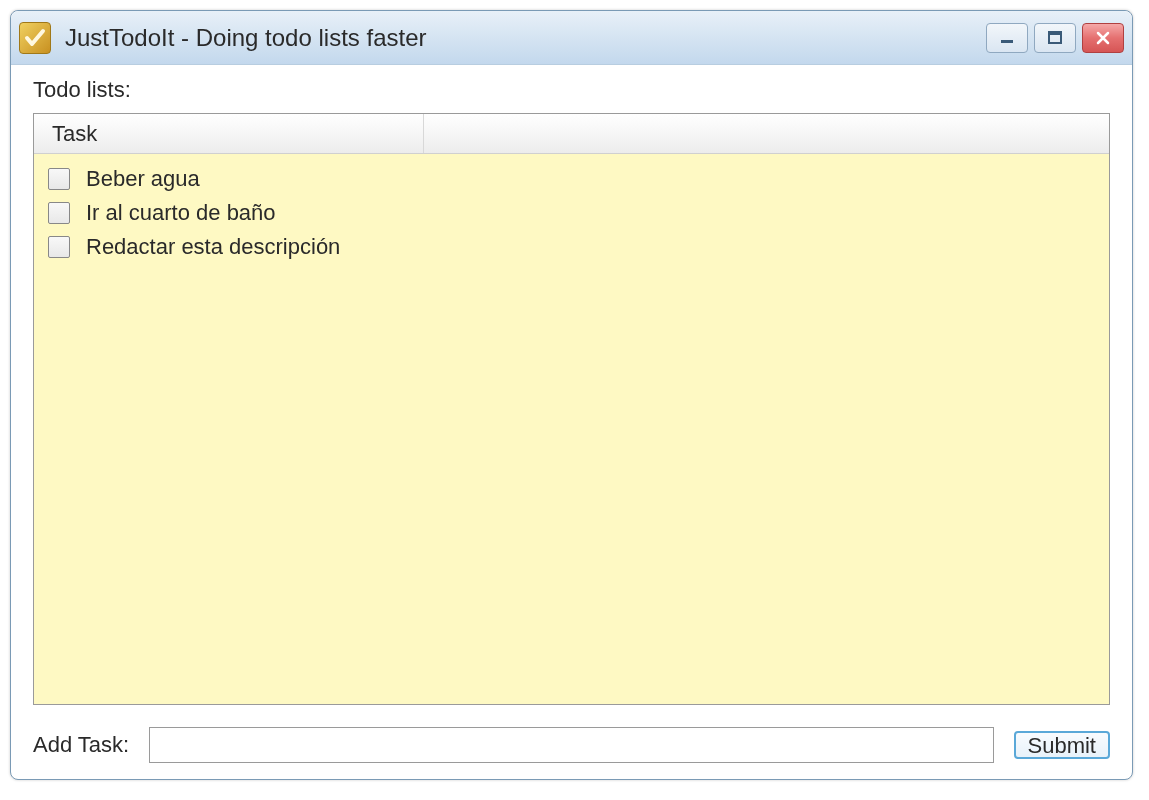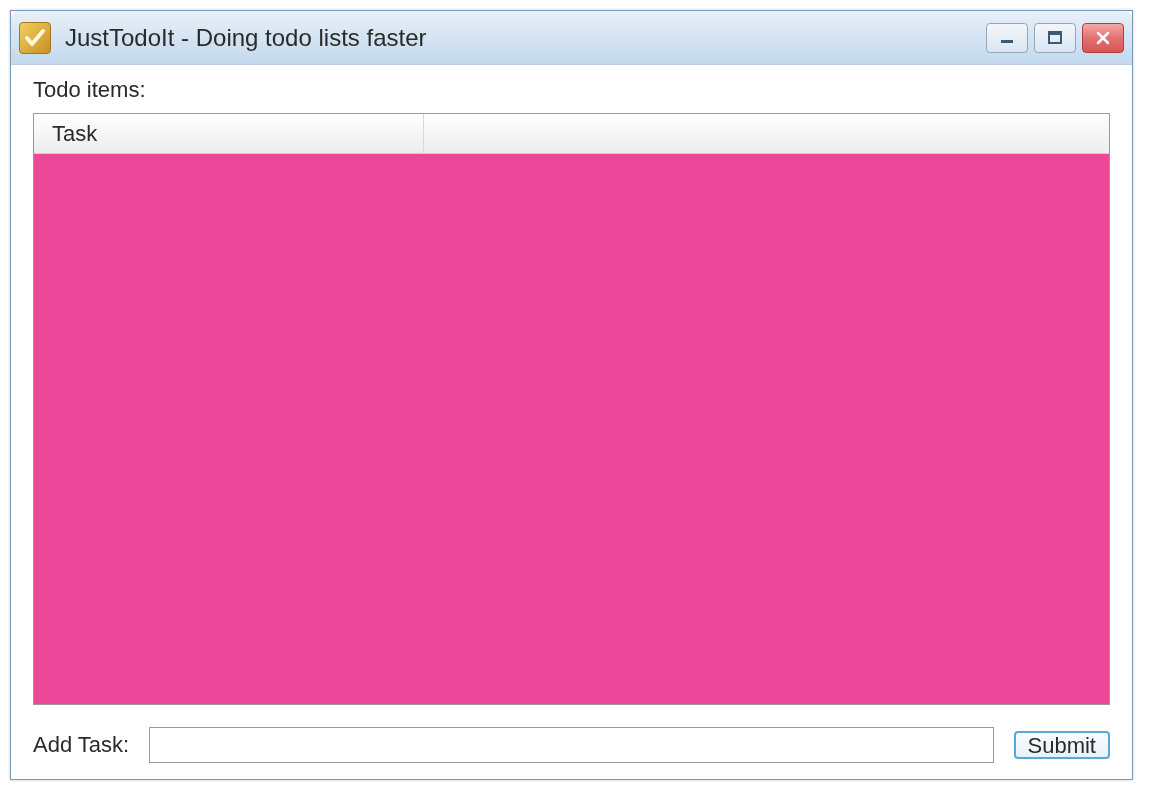--- a/index.html
+++ b/index.html
@@ -14,21 +14,21 @@
       width: 1149px;
       height: 800px;
       overflow: hidden;
     }
     
     .window {
       width: 1123px;
       height: 770px;
       margin: 10px;
       border: 1px solid #7a9ab5;
-      border-radius: 0;
+      border-radius: 8px;
       background: #ffffff;
       display: flex;
       flex-direction: column;
       box-shadow: 0 0 3px rgba(0,0,0,0.2);
     }
     
     .titlebar {
       height: 54px;
       background: linear-gradient(to bottom, #e8f0f8 0%, #d5e4f2 50%, #c3d8ed 100%);
       border-bottom: 1px solid #b8cde0;
@@ -114,21 +114,21 @@
     
     .section-label {
       font-size: 22px;
       color: #2a2a2a;
       margin-bottom: 10px;
     }
     
     .list-box {
       flex: 1;
       border: 1px solid #9a9a9a;
-      background: #ec4899;
+      background: #fef9c3;
       display: flex;
       flex-direction: column;
       margin-bottom: 22px;
     }
     
     .list-header {
       height: 40px;
       background: linear-gradient(to bottom, #ffffff 0%, #f4f4f4 60%, #ececec 100%);
       border-bottom: 1px solid #d0d0d0;
       display: flex;
@@ -230,25 +230,39 @@
       <div class="win-btn close">
         <svg viewBox="0 0 16 14">
           <path d="M3 2 L13 12 M13 2 L3 12" stroke="#ffffff" stroke-width="2.5" stroke-linecap="round"></path>
         </svg>
       </div>
     </div>
   </div>
 
 
   <div class="content">
-    <div class="section-label">Todo items:</div>
+    <div class="section-label">Todo lists:</div>
 
     <div class="list-box">
       <div class="list-header">
         <div class="column-header">Task</div>
+      </div>
+      <div class="list-rows">
+        <div class="list-row">
+          <div class="row-checkbox"></div>
+          <div class="row-label">Beber agua</div>
+        </div>
+        <div class="list-row">
+          <div class="row-checkbox"></div>
+          <div class="row-label">Ir al cuarto de baño</div>
+        </div>
+        <div class="list-row">
+          <div class="row-checkbox"></div>
+          <div class="row-label">Redactar esta descripción</div>
+        </div>
       </div>
     </div>
 
     <div class="add-task-row">
       <div class="add-task-label">Add Task:</div>
       <input type="text" class="add-task-input" value="" style="">
       <button class="submit-btn">Submit</button>
     </div>
   </div>
 

